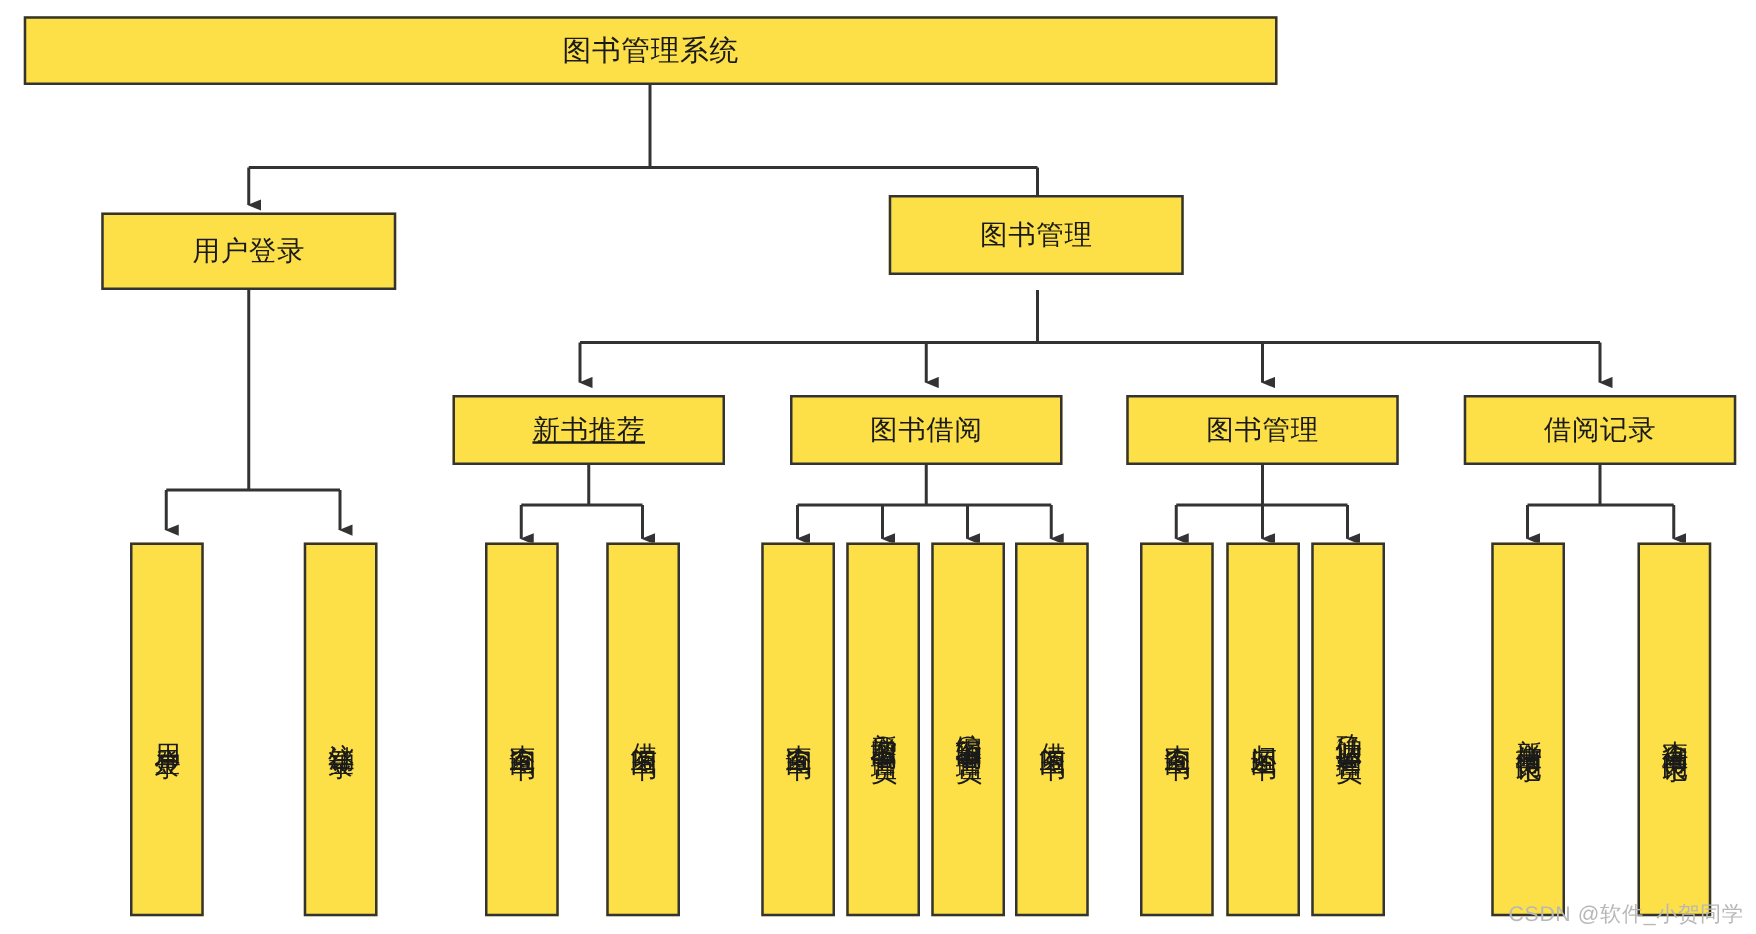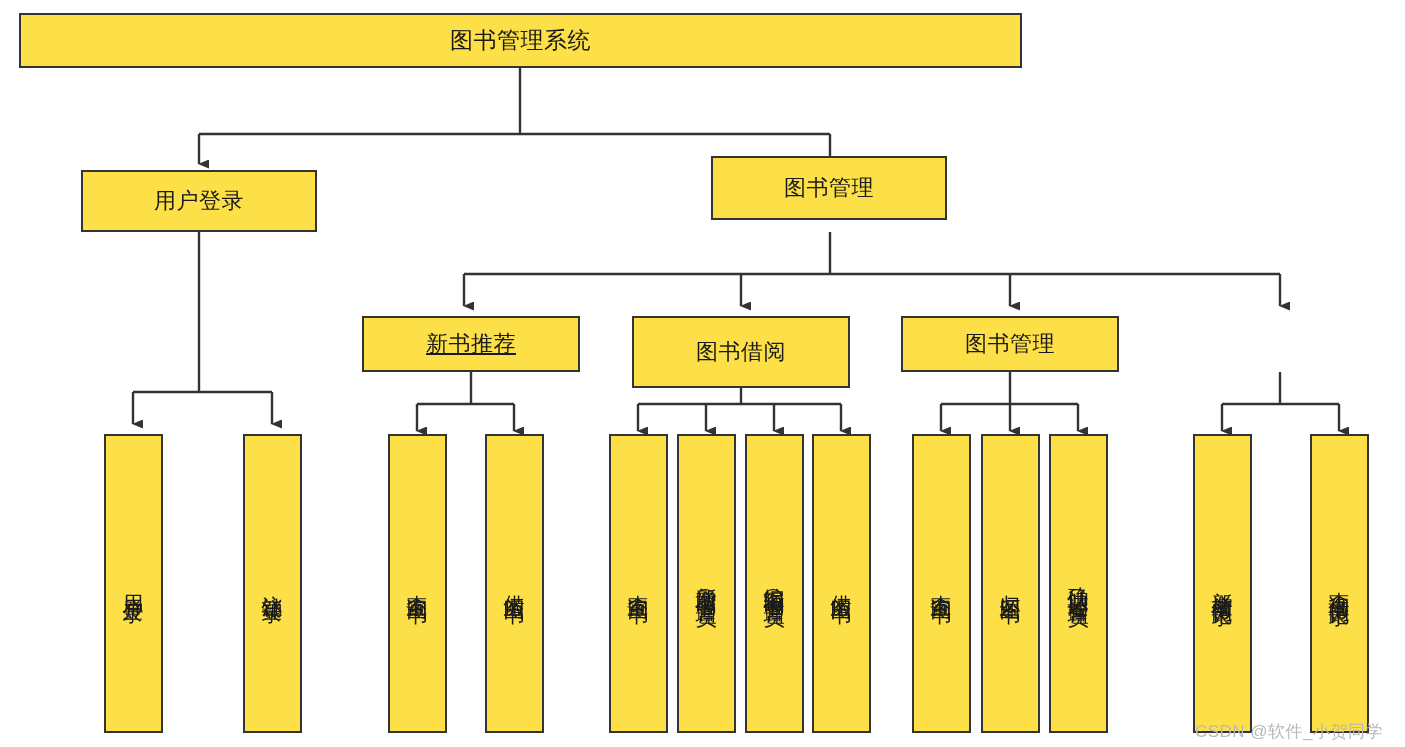--- a/index.html
+++ b/index.html
@@ -60,21 +60,21 @@
   .node.vert .node-label {
     writing-mode: vertical-rl;
     text-orientation: upright;
     font-size: 21px;
     letter-spacing: 3px;
     line-height: 1;
     max-height: 100%;
   }
   .watermark {
     position: absolute;
-    right: 22px;
+    right: 10px;
     bottom: 4px;
     font-size: 17px;
     color: #b8b8b8;
     white-space: nowrap;
     z-index: 3;
     letter-spacing: 0.5px;
   }
 </style>
 </head>
 <body>
@@ -140,28 +140,31 @@
   </div>
 
   <div class="node horiz" style="left:711px; top:156px; width:236px; height:64px;">
     <span class="node-label">图书管理</span>
   </div>
 
   <div class="node horiz" style="left:362px; top:316px; width:218px; height:56px;text-decoration:underline;">
     <span class="node-label">新书推荐</span>
   </div>
 
-  <div class="node horiz" style="left:632px; top:316px; width:218px; height:72px;">
+  <div class="node horiz" style="left:632px; top:316px; width:218px; height:56px;">
     <span class="node-label">图书借阅</span>
   </div>
 
   <div class="node horiz" style="left:901px; top:316px; width:218px; height:56px;">
     <span class="node-label">图书管理</span>
   </div>
 
+  <div class="node horiz" style="left:1171px; top:316px; width:218px; height:56px;">
+    <span class="node-label">借阅记录</span>
+  </div>
 
   <div class="node vert" style="left:104px; top:434px; width:59px; height:299px;">
     <span class="node-label">用户登录</span>
   </div>
 
   <div class="node vert" style="left:243px; top:434px; width:59px; height:299px;">
     <span class="node-label">注销登录</span>
   </div>
 
   <div class="node vert" style="left:388px; top:434px; width:59px; height:299px;">

